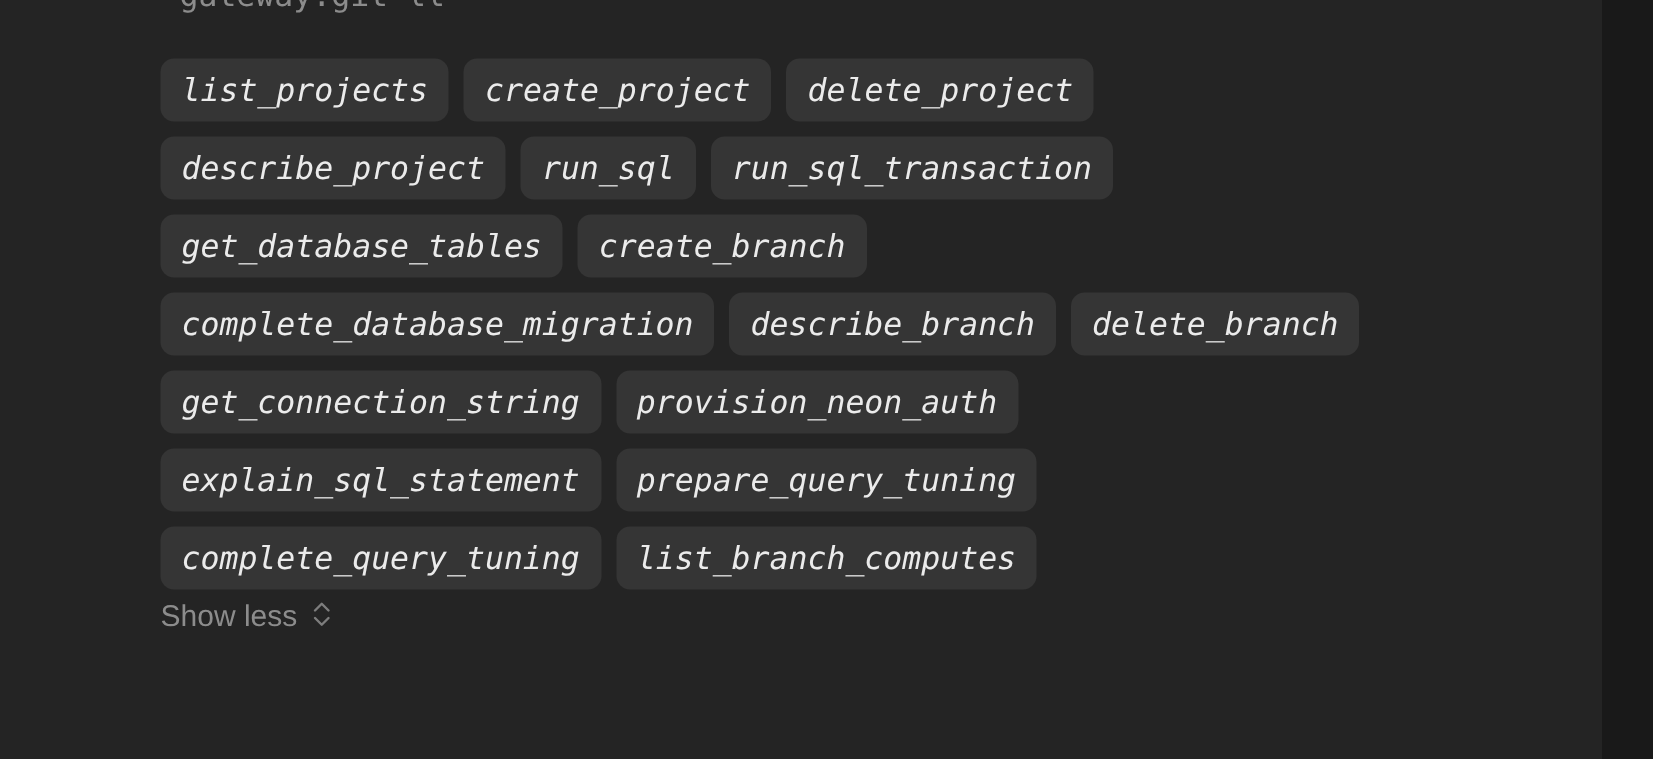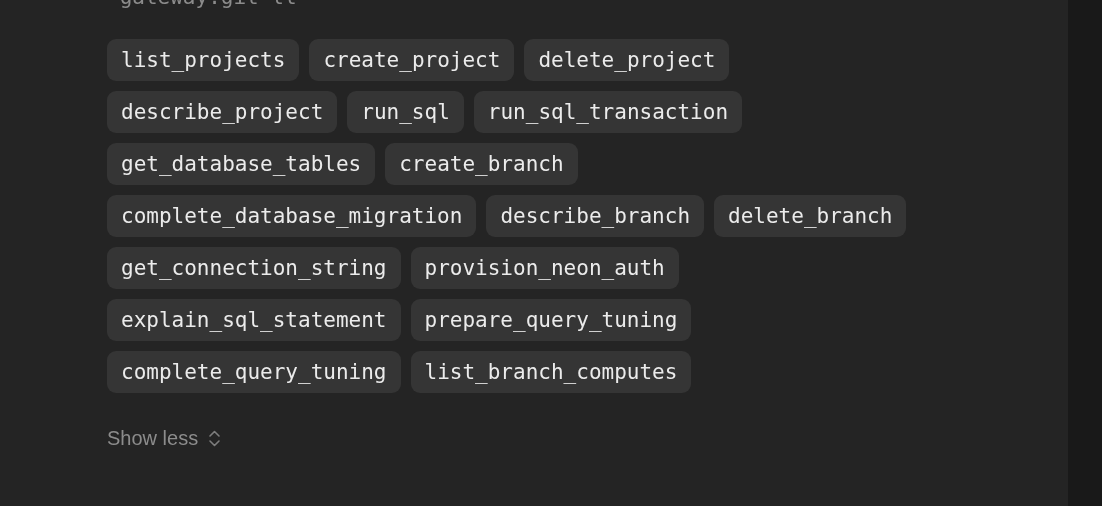--- a/index.html
+++ b/index.html
@@ -50,25 +50,25 @@
     height: 42px;
     padding: 0 14px;
     border: none;
     border-radius: 9px;
     background: var(--chip-bg, #353535);
     color: var(--chip-text, #ebebeb);
     font-family: "DejaVu Sans Mono", monospace;
     font-size: 21px;
     white-space: nowrap;
     cursor: pointer;
+    font-style: italic;
   }
   .show-less {
-    margin-top: 34px;
+    margin-top: 7px;
     display: inline-flex;
-    align-items: center;
     gap: 8px;
     color: var(--muted, #8c8c8c);
     font-size: 20px;
     cursor: pointer;
     background: none;
     border: none;
     padding: 0;
     font-family: "Liberation Sans", sans-serif;
   }
   .show-less svg {

